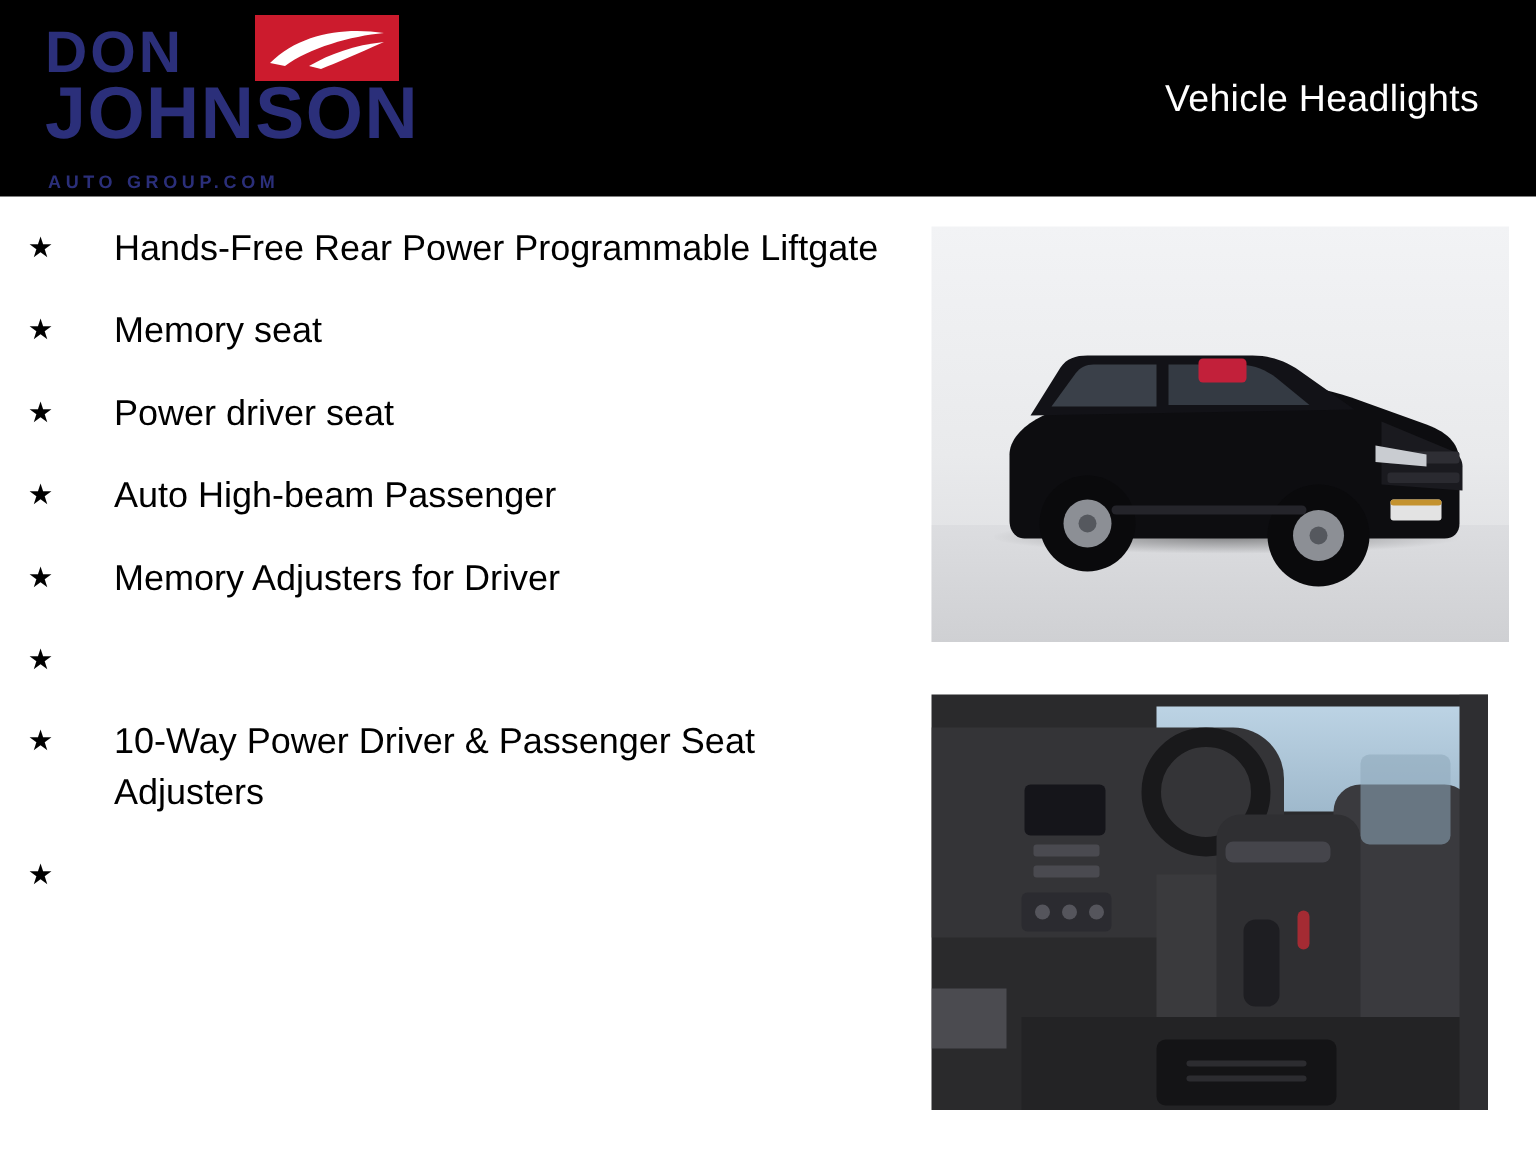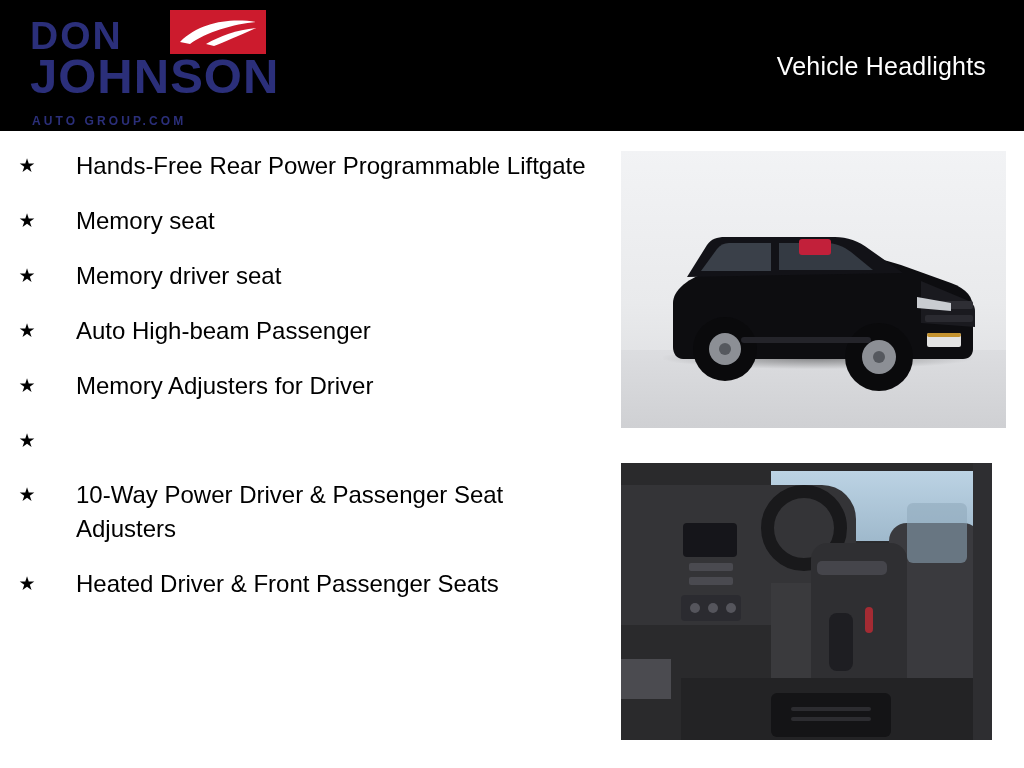--- a/index.html
+++ b/index.html
@@ -167,21 +167,21 @@
       <span class="btext">Hands-Free Rear Power Programmable Liftgate</span>
     </div>
 
     <div class="bullet">
       <span class="star">★</span>
       <span class="btext">Memory seat</span>
     </div>
 
     <div class="bullet">
       <span class="star">★</span>
-      <span class="btext">Memory driver seat</span>
+      <span class="btext">Power driver seat</span>
     </div>
 
     <div class="bullet">
       <span class="star">★</span>
       <span class="btext">Auto High-beam Passenger</span>
     </div>
 
     <div class="bullet">
       <span class="star">★</span>
       <span class="btext">Memory Adjusters for Driver</span>
@@ -191,21 +191,20 @@
       <span class="star">★</span>
     </div>
 
     <div class="bullet">
       <span class="star">★</span>
       <span class="btext">10-Way Power Driver &amp; Passenger Seat Adjusters</span>
     </div>
 
     <div class="bullet">
       <span class="star">★</span>
-      <span class="btext">Heated Driver &amp; Front Passenger Seats</span>
     </div>
 
   </div>
 
   <div class="photo-top">
     <div class="ground"></div>
     <div class="suv-shadow"></div>
     <svg width="385" height="277" viewBox="0 0 385 277" style="position:absolute;left:0;top:0;">
 
       <path d="M52 196 L52 152 C52 140 66 126 92 120 L184 104 C214 100 250 104 280 114 L330 132 C346 138 352 146 352 158 L352 198 C352 204 348 208 342 208 L62 208 C56 208 52 203 52 196 Z" fill="#0d0d10"></path>

